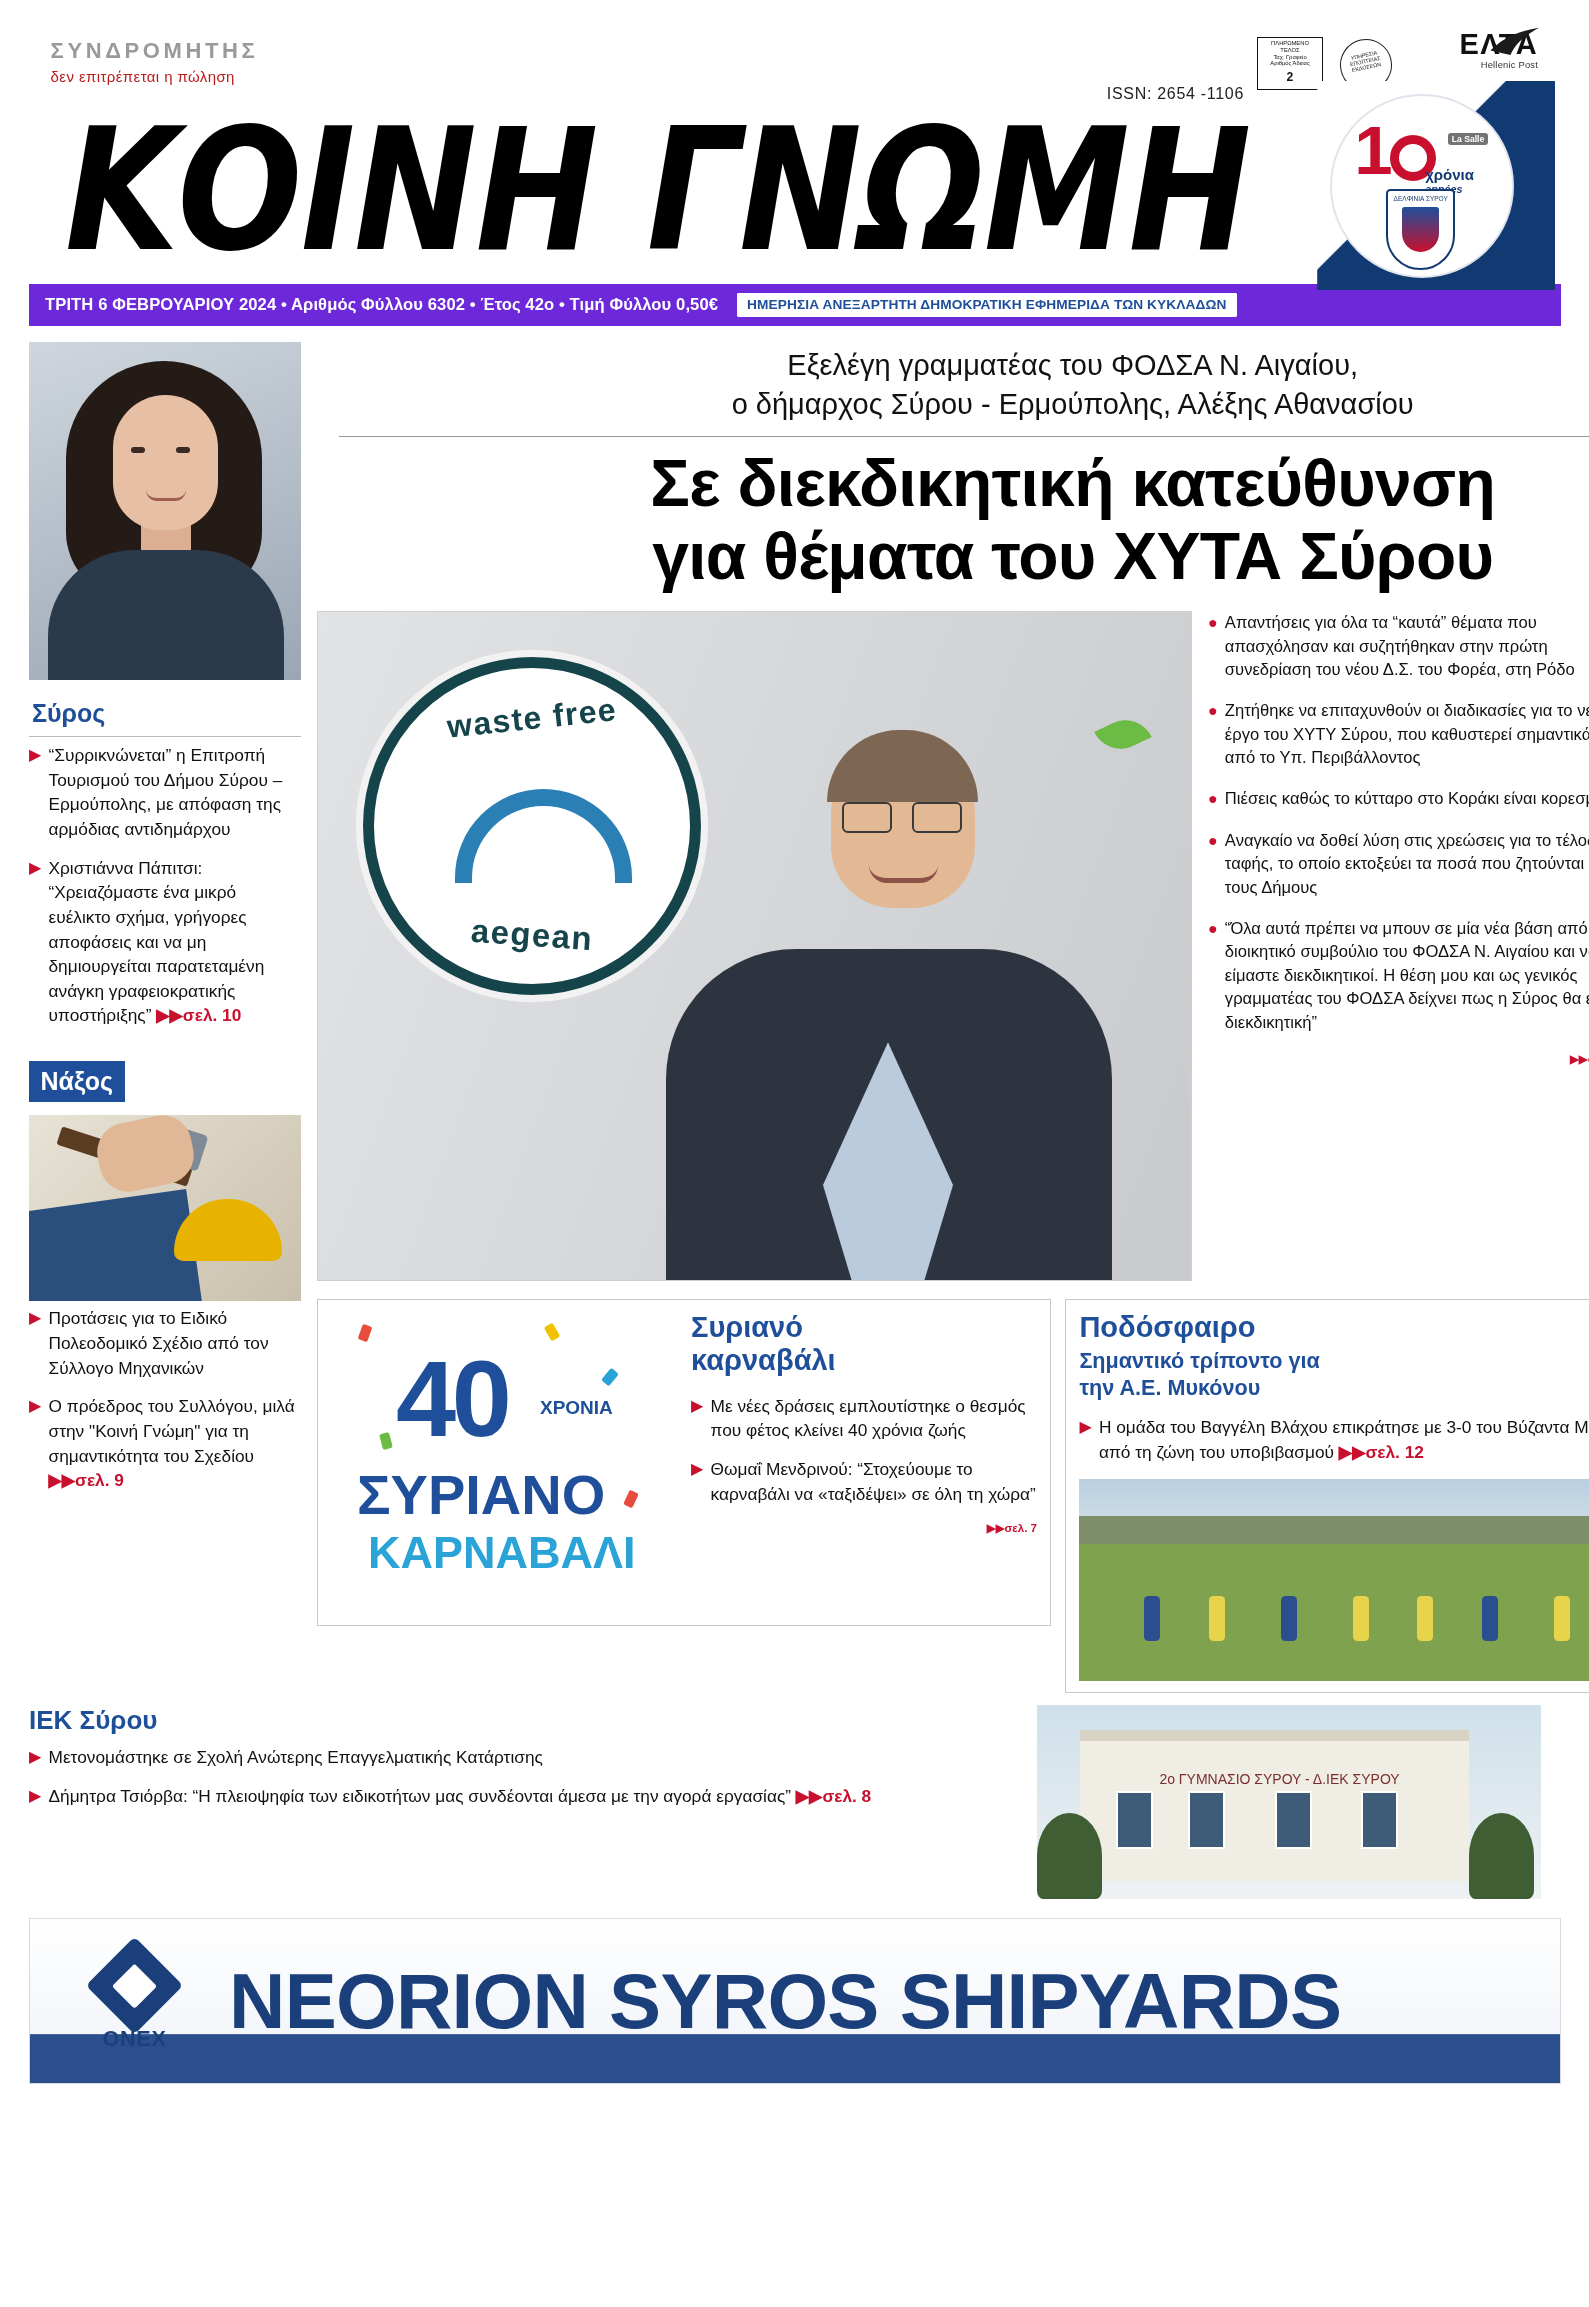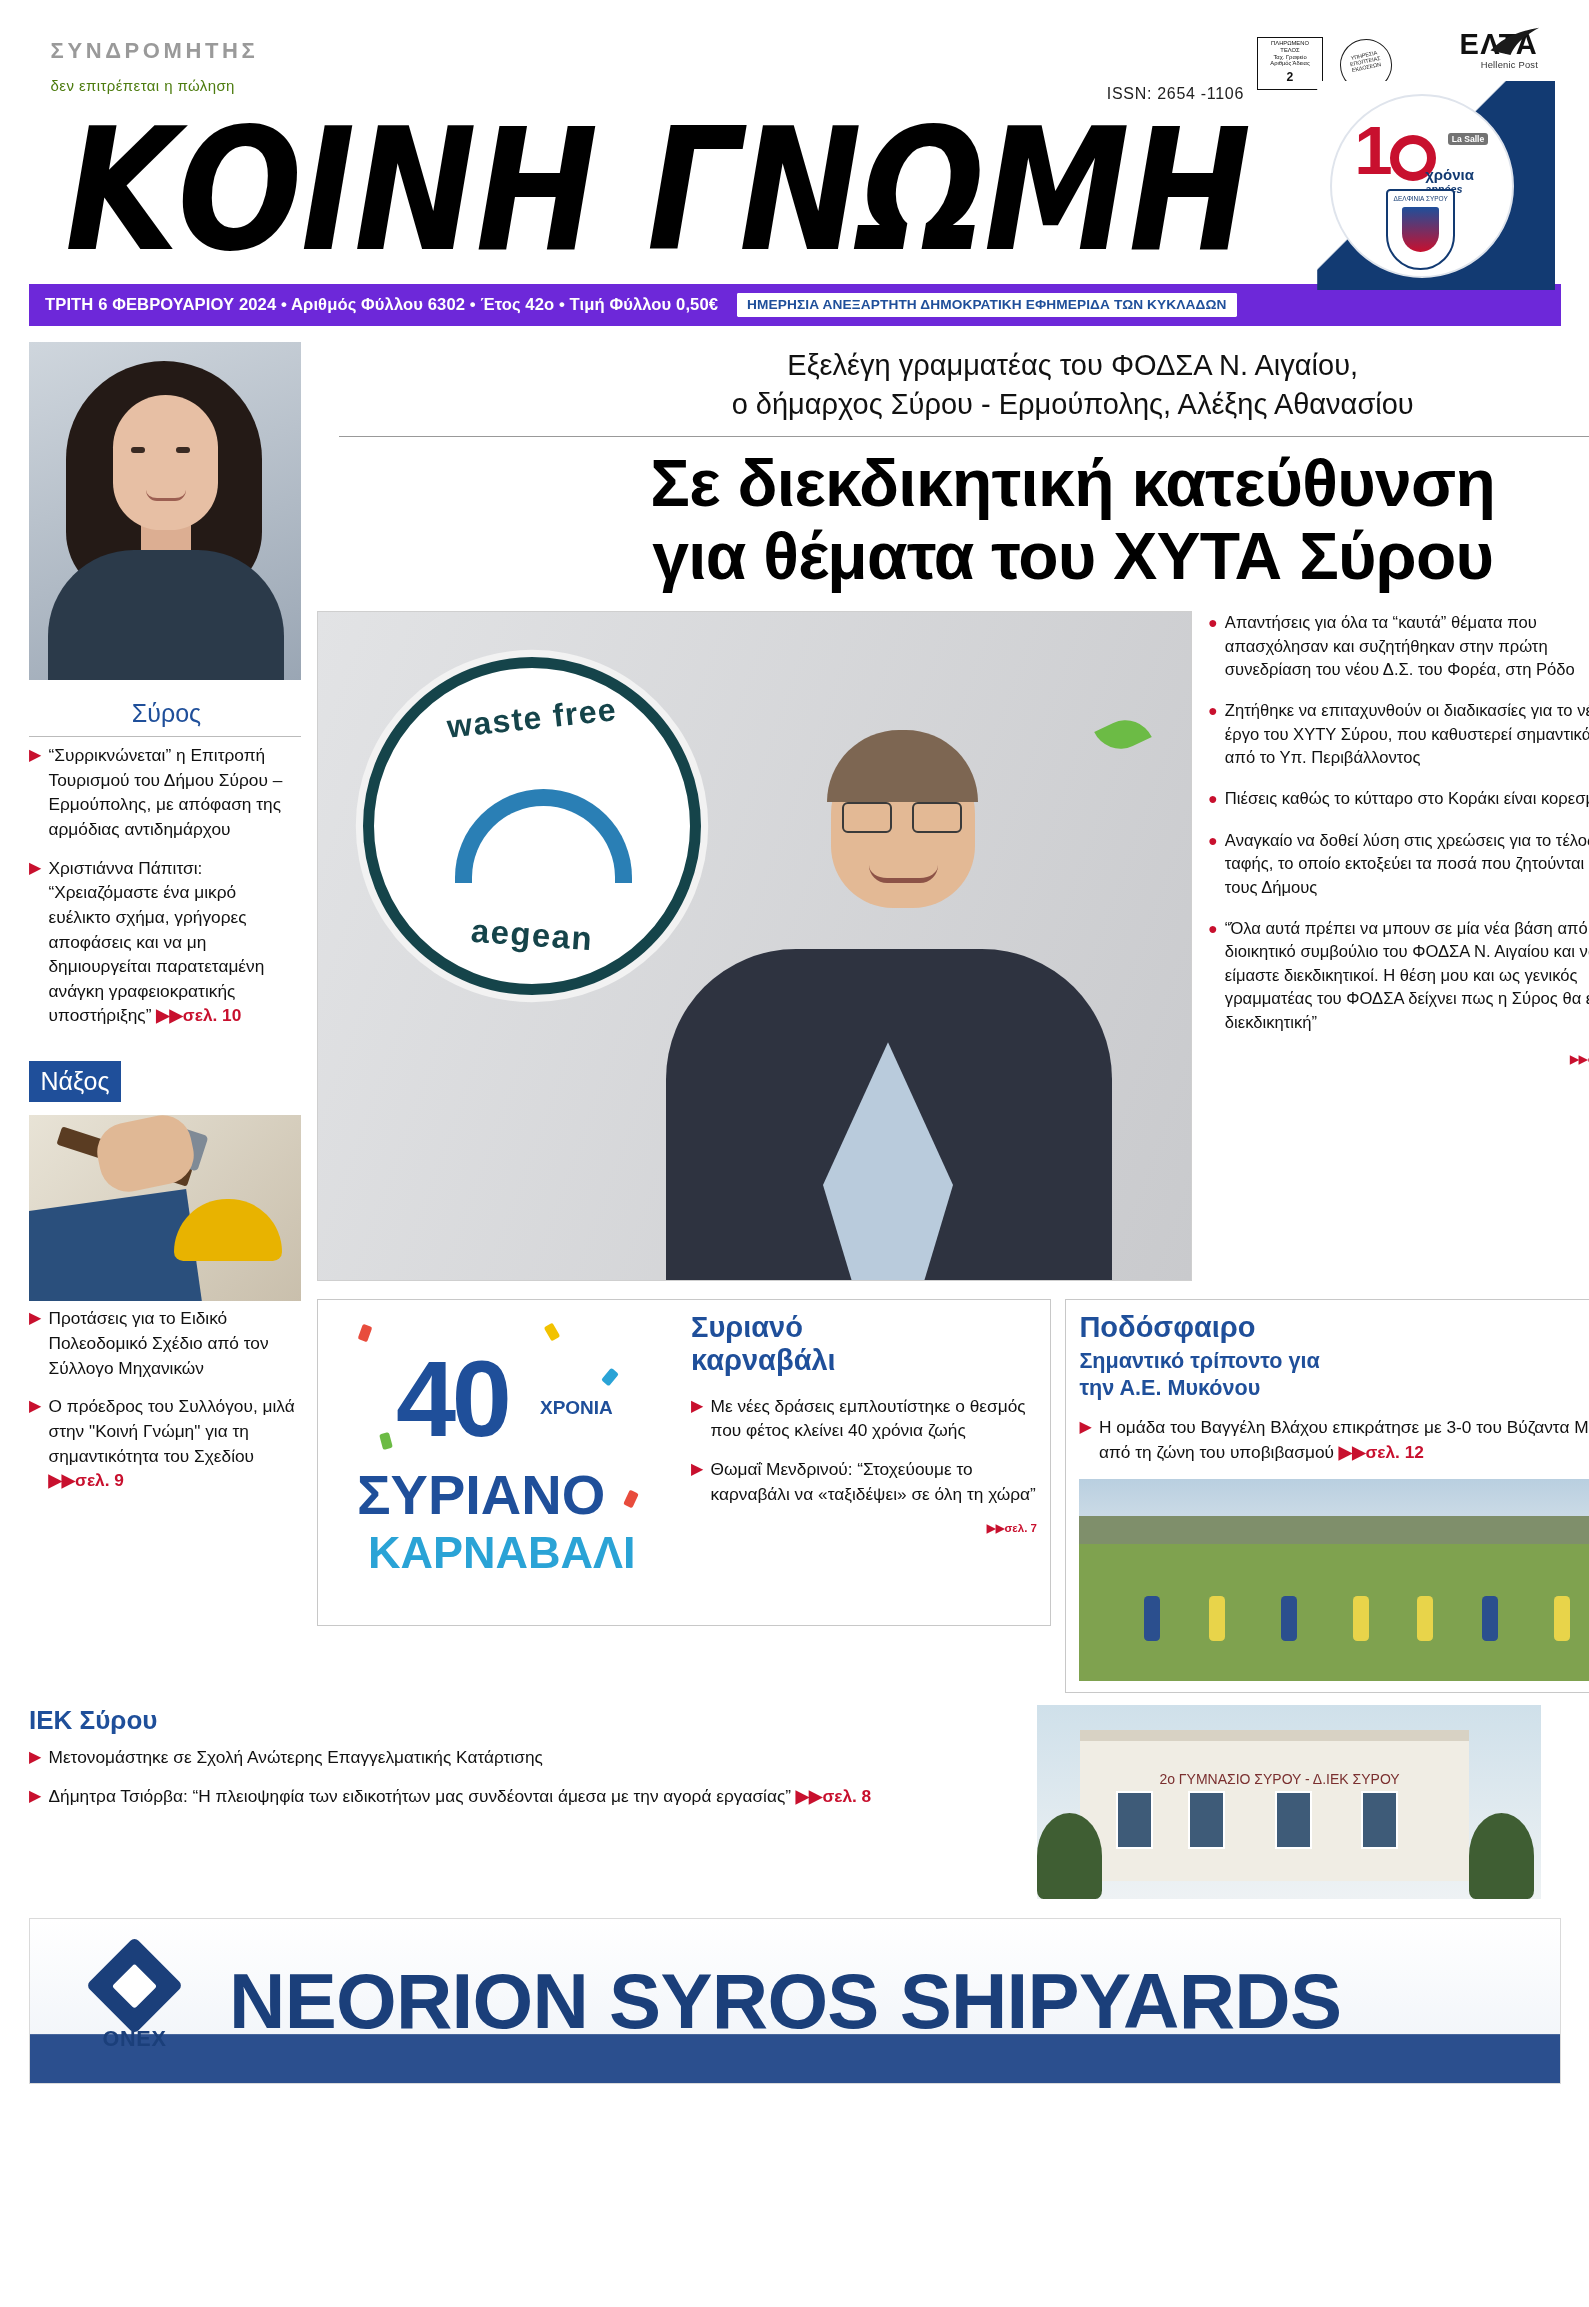--- a/index.html
+++ b/index.html
@@ -33,22 +33,22 @@
   }
   .subscriber .l1 {
     font-size: 22px;
     letter-spacing: 3.6px;
     font-weight: bold;
     color: #9a9a9a;
   }
   .subscriber .l2 {
     font-size: 15px;
     letter-spacing: 0.4px;
-    color: #4d7c0f;
-    margin-top: 12px;
+    color: #b91c1c;
+    margin-top: 3px;
   }
   .issn {
     position: absolute;
     right: 317px; top: 85px;
     font-size: 16px;
     letter-spacing: 0.7px;
     color: #222;
   }
   .stamp-box {
     position: absolute;
@@ -253,24 +253,23 @@
   }
   .portrait .eyeL { left: 102px; }
   .portrait .eyeR { left: 147px; }
   .portrait .smile {
     position:absolute; left:117px; top:148px; width:40px; height:11.5px;
     border-bottom: 3.6px solid #9c5f52; border-radius: 0 0 29px 29px;
   }
 
   .sec-title {
     font-size: 25px;
-    font-weight: normal;
+    font-weight: bold;
     color: #1f4f9a;
     margin: 19px 0 5.8px 2.9px;
-    text-align: center;
   }
   .sec-title.boxed {
     background: #1f4f9a;
     color: #fff;
     padding: 5.8px 11.5px;
     display: inline-block;
     margin-left: 0;
   }
   .hr-thin { border-top: 1.4px solid #bbb; margin: 8.6px 0 4.3px; }
 

